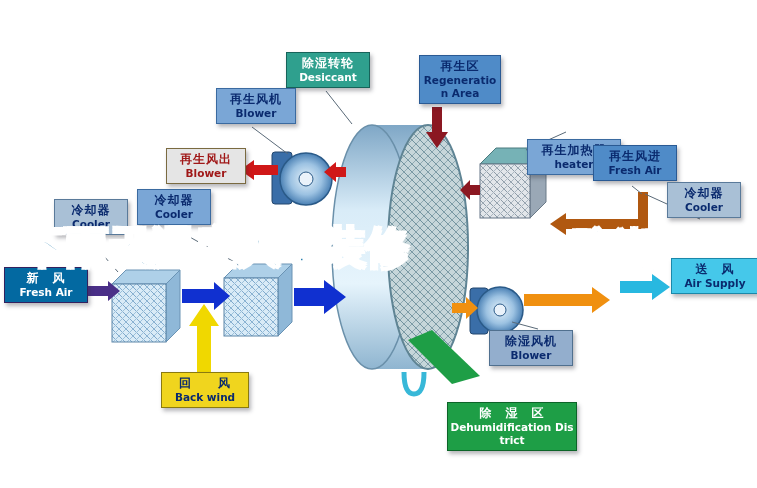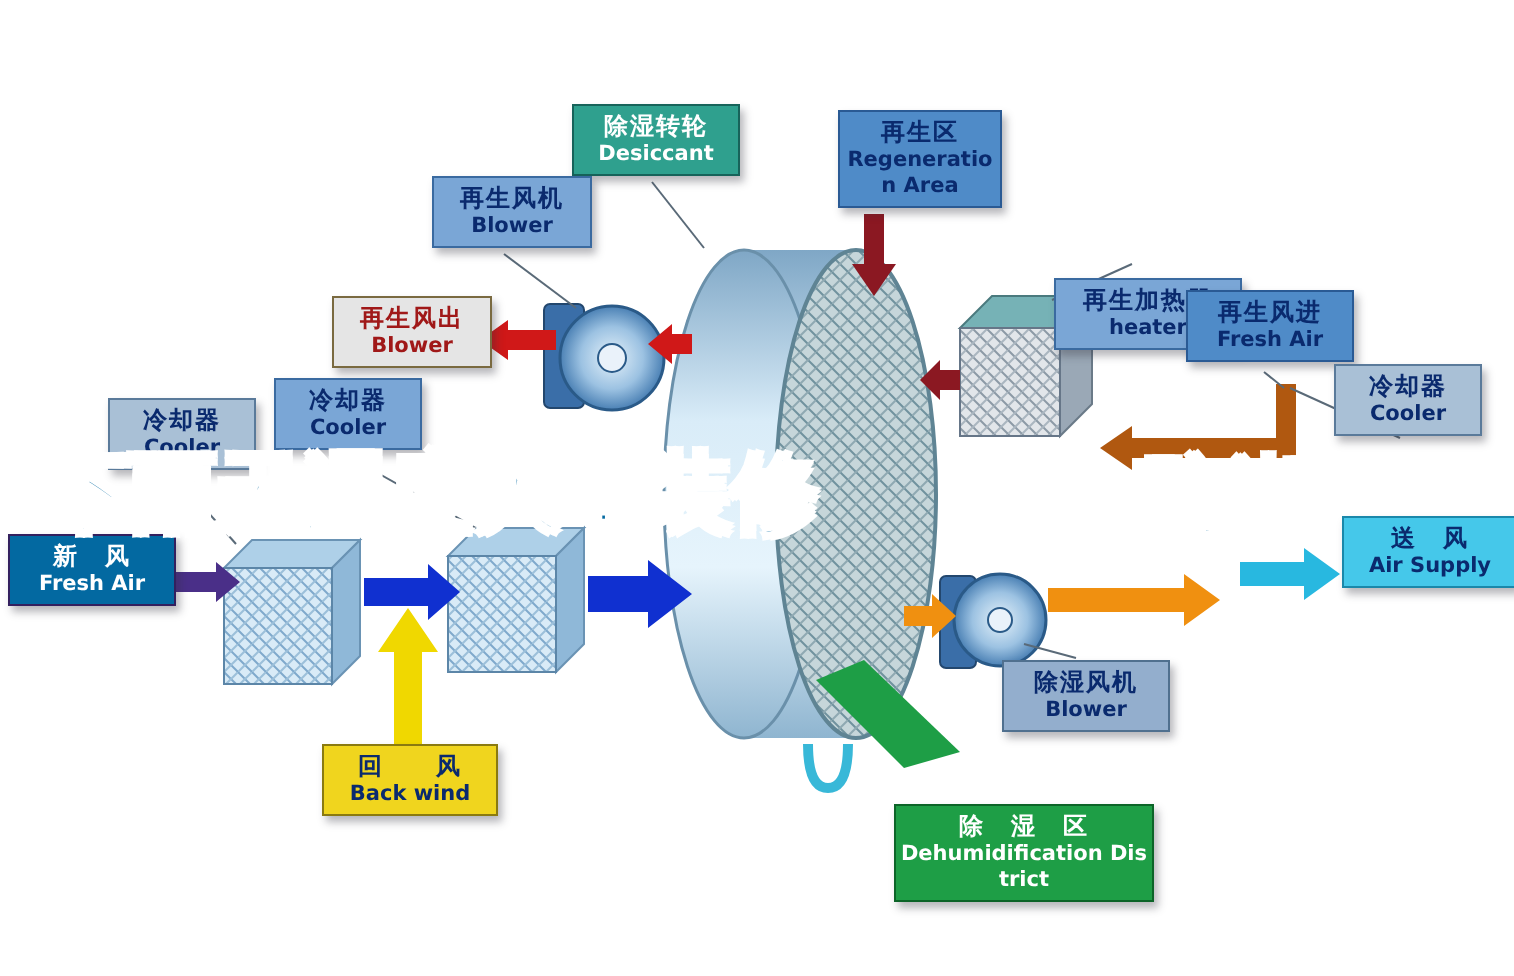--- a/index.html
+++ b/index.html
@@ -17,21 +17,21 @@
   #lb-regen-blower{left:216px;top:88px;width:74px;background:#7aa6d6;color:#0a2a6e;border-color:#3a6aa0;}
   #lb-regen-exhaust{left:166px;top:148px;width:74px;background:#e5e5e5;color:#a01818;border-color:#7a6a40;}
   #lb-regen-heater{left:527px;top:94px;width:88px;background:#7aa6d6;color:#0a2a6e;border-color:#3a6aa0;margin-top:45px;}
   #lb-regen-freshair{left:593px;top:145px;width:78px;background:#4f8bc8;color:#0a2a6e;border-color:#2a5a94;}
   #lb-cooler-right{left:667px;top:182px;width:68px;background:#a9c0d6;color:#0a2a6e;border-color:#5a7a9a;}
   #lb-cooler-left1{left:54px;top:199px;width:68px;background:#a9c0d6;color:#0a2a6e;border-color:#5a7a9a;}
   #lb-cooler-left2{left:137px;top:189px;width:68px;background:#7aa6d6;color:#0a2a6e;border-color:#3a6aa0;}
   #lb-freshair{left:4px;top:267px;width:78px;background:#0369a1;color:#fff;border-color:#33205e;}
   #lb-airsupply{left:671px;top:258px;width:82px;background:#45c8ea;color:#0a2a6e;border-color:#1a88aa;}
   #lb-backwind{left:161px;top:372px;width:82px;background:#f0d51e;color:#0a2a6e;border-color:#8a7a10;}
-  #lb-dehumid-blower{left:501px;top:330px;width:78px;background:#93aecd;color:#0a2a6e;border-color:#50708f;}
+  #lb-dehumid-blower{left:489px;top:330px;width:78px;background:#93aecd;color:#0a2a6e;border-color:#50708f;}
   #lb-dehumid-district{left:447px;top:374px;width:124px;background:#1e9e46;color:#fff;border-color:#0c6428;margin-top:28px;}
 
   .wm{position:absolute;z-index:4;font-size:43px;font-weight:bold;color:#0369a1;line-height:1;
       white-space:nowrap;-webkit-text-stroke:2px #ffffff;
       text-shadow:2px 2px 0 #fff,-2px -2px 0 #fff,2px -2px 0 #fff,-2px 2px 0 #fff;}
   #wm-left{left:22px;top:226px;}
   #wm-right{left:572px;top:228px;}
 </style>
 </head>
 <body>

